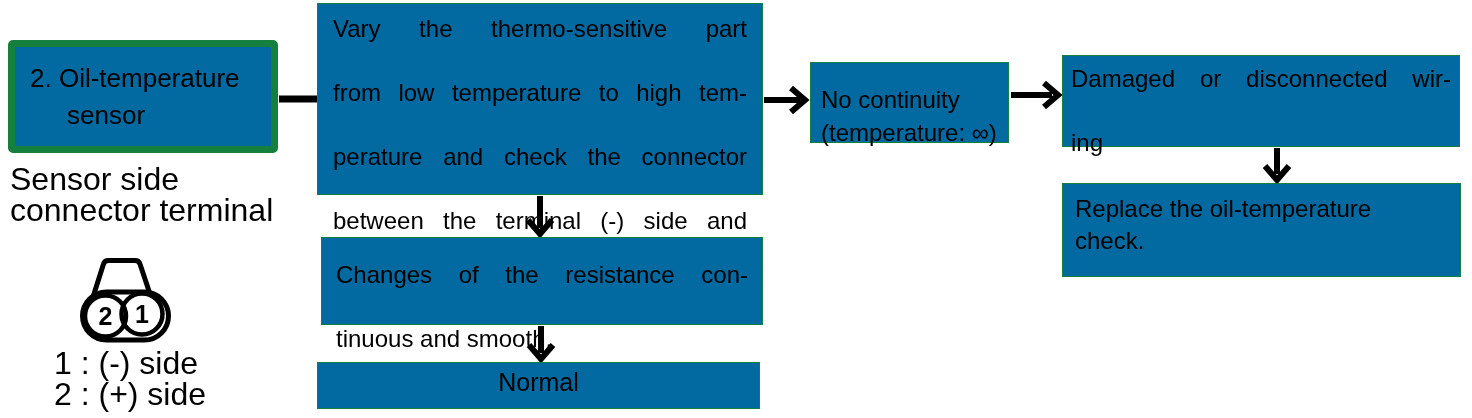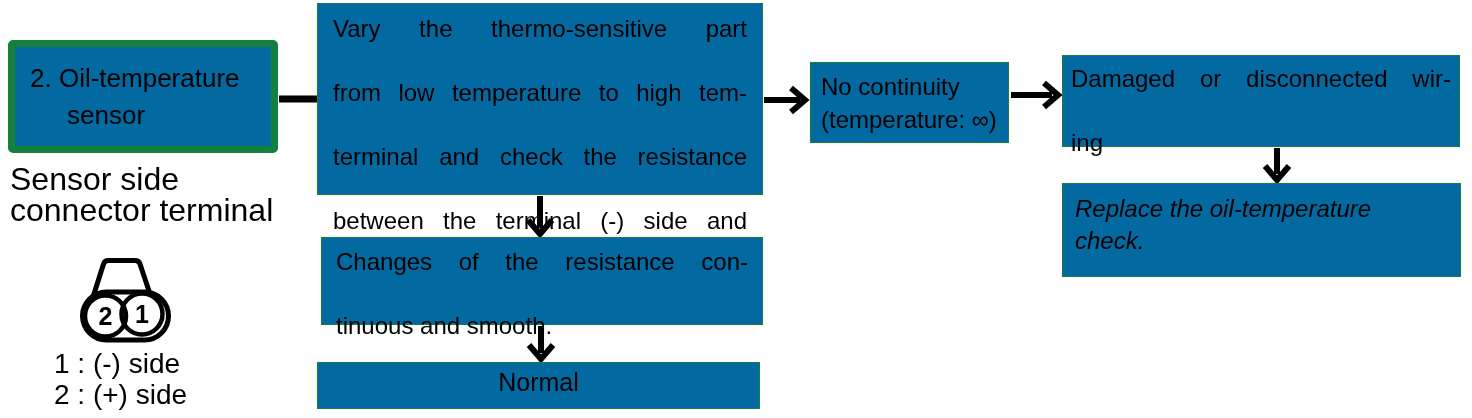--- a/index.html
+++ b/index.html
@@ -41,28 +41,28 @@
 
   .sensor-label {
     position: absolute; left: 10px; top: 164px;
     font-size: 32px; line-height: 31px;
   }
 
   .connector-svg { position: absolute; left: 78px; top: 255px; }
 
   .pin-legend {
     position: absolute; left: 54px; top: 348px;
-    font-size: 28px; line-height: 31px;
+    font-size: 32px; line-height: 31px;
   }
 
   .vary-box    { left: 317px; top: 3px;   width: 446px; height: 192px; padding: 9px 15px; }
-  .nocont-box  { left: 810px; top: 62px;  width: 199px; height: 81px;  padding: 7px 10px; line-height: 33px; }
+  .nocont-box  { left: 810px; top: 62px;  width: 199px; height: 81px;  padding: 20px 10px; line-height: 33px; }
   .damaged-box { left: 1062px; top: 55px; width: 398px; height: 92px;  padding: 7px 8px; }
-  .replace-box { left: 1062px; top: 183px; width: 399px; height: 94px; padding: 9px 12px; font-style: italic; }
-  .changes-box { left: 321px; top: 237px; width: 442px; height: 88px;  padding: 8px 14px; }
+  .replace-box { left: 1062px; top: 183px; width: 399px; height: 94px; padding: 9px 12px; }
+  .changes-box { left: 321px; top: 237px; width: 442px; height: 88px;  padding: 21px 14px; }
   .normal-box  { left: 317px; top: 362px; width: 443px; height: 47px;
                  text-align: center; font-size: 25px; line-height: 38px; }
 </style>
 </head>
 <body>
 
 <div class="canvas">
 
   <svg class="overlay" width="1472" height="418" viewBox="0 0 1472 418" stroke="#000" fill="none">
 
@@ -114,21 +114,21 @@
   </svg>
 
   <div class="pin-legend">
     <div class="ln">1 : (-) side</div>
     <div class="ln">2 : (+) side</div>
   </div>
 
   <div class="box vary-box">
     <div class="jl">Vary the thermo-sensitive part</div>
     <div class="jl">from low temperature to high tem-</div>
-    <div class="jl">terminal and check the resistance</div>
+    <div class="jl">perature and check the connector</div>
     <div class="jl">between the terminal (-) side and</div>
     <div class="ln">(+) side.</div>
   </div>
 
   <div class="box nocont-box">
     <div class="ln">No continuity</div>
     <div class="ln">(temperature: ∞)</div>
   </div>
 
   <div class="box damaged-box">

